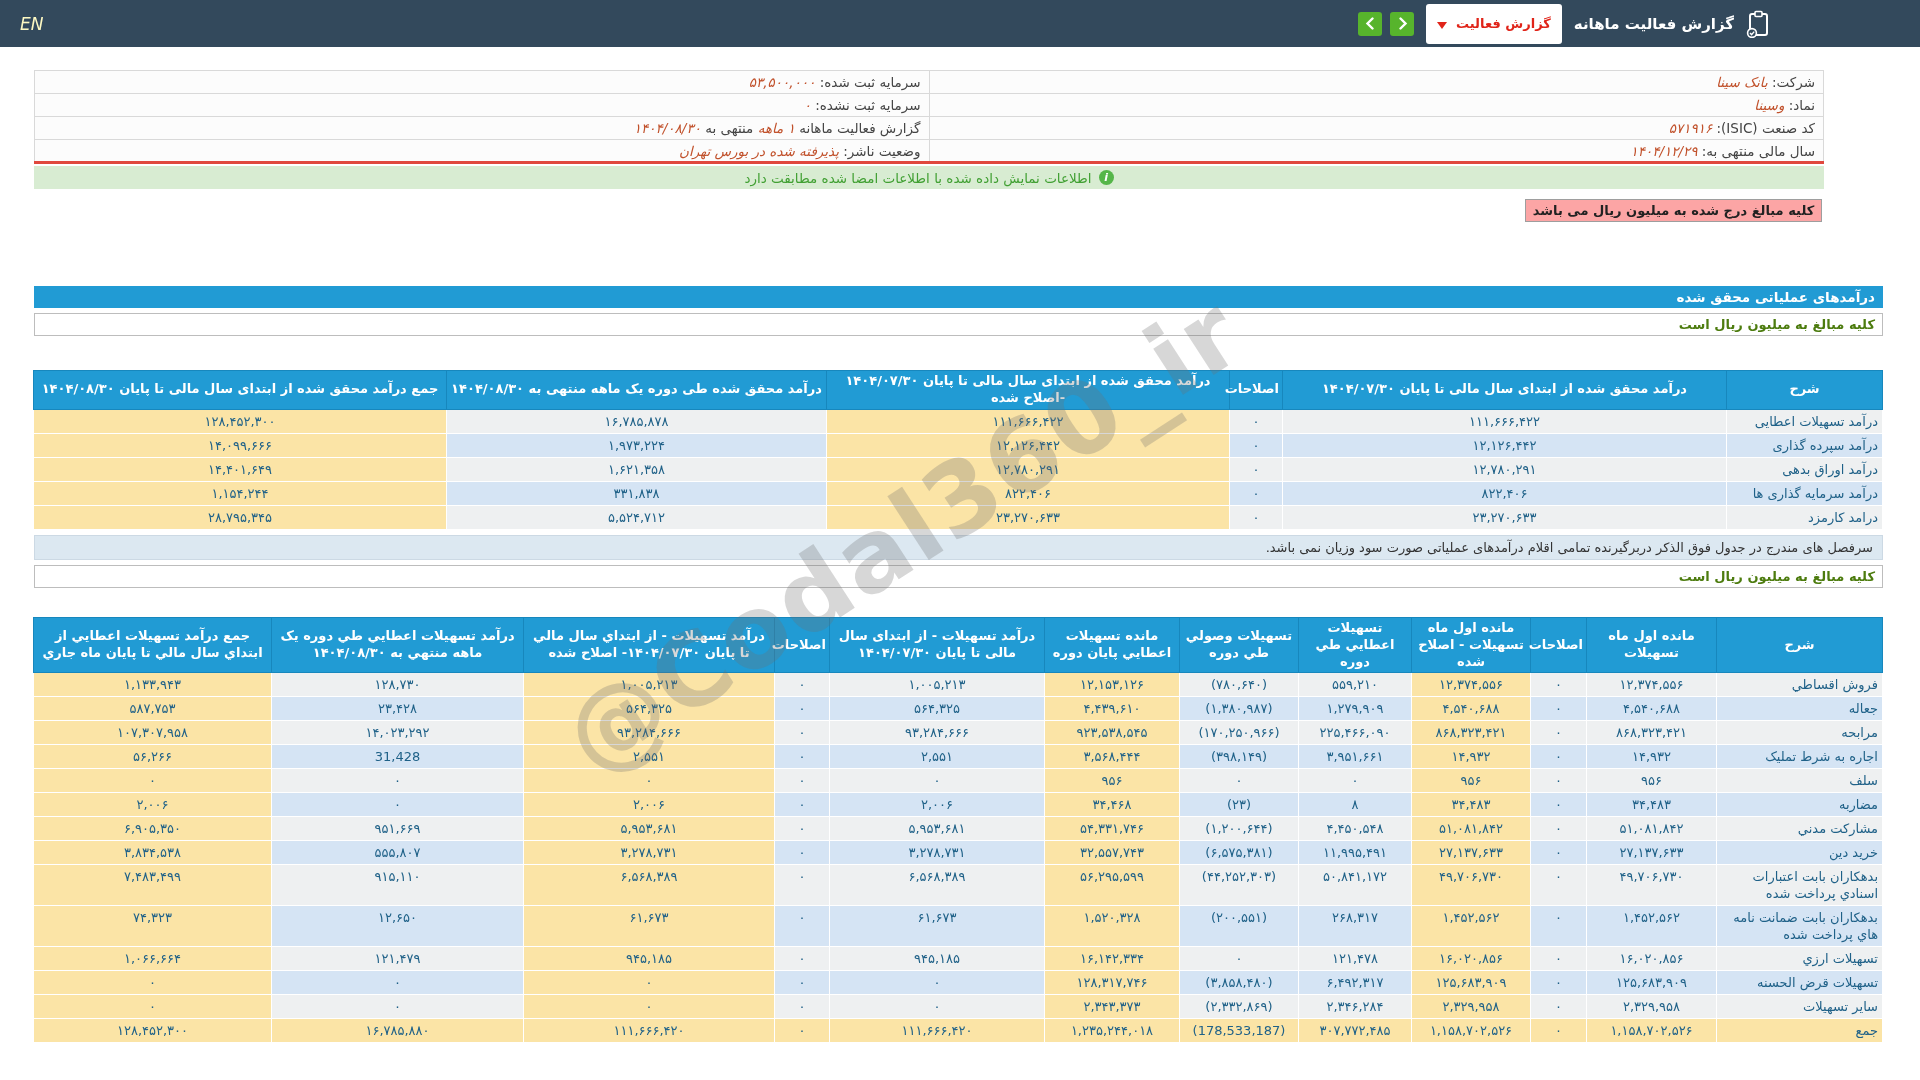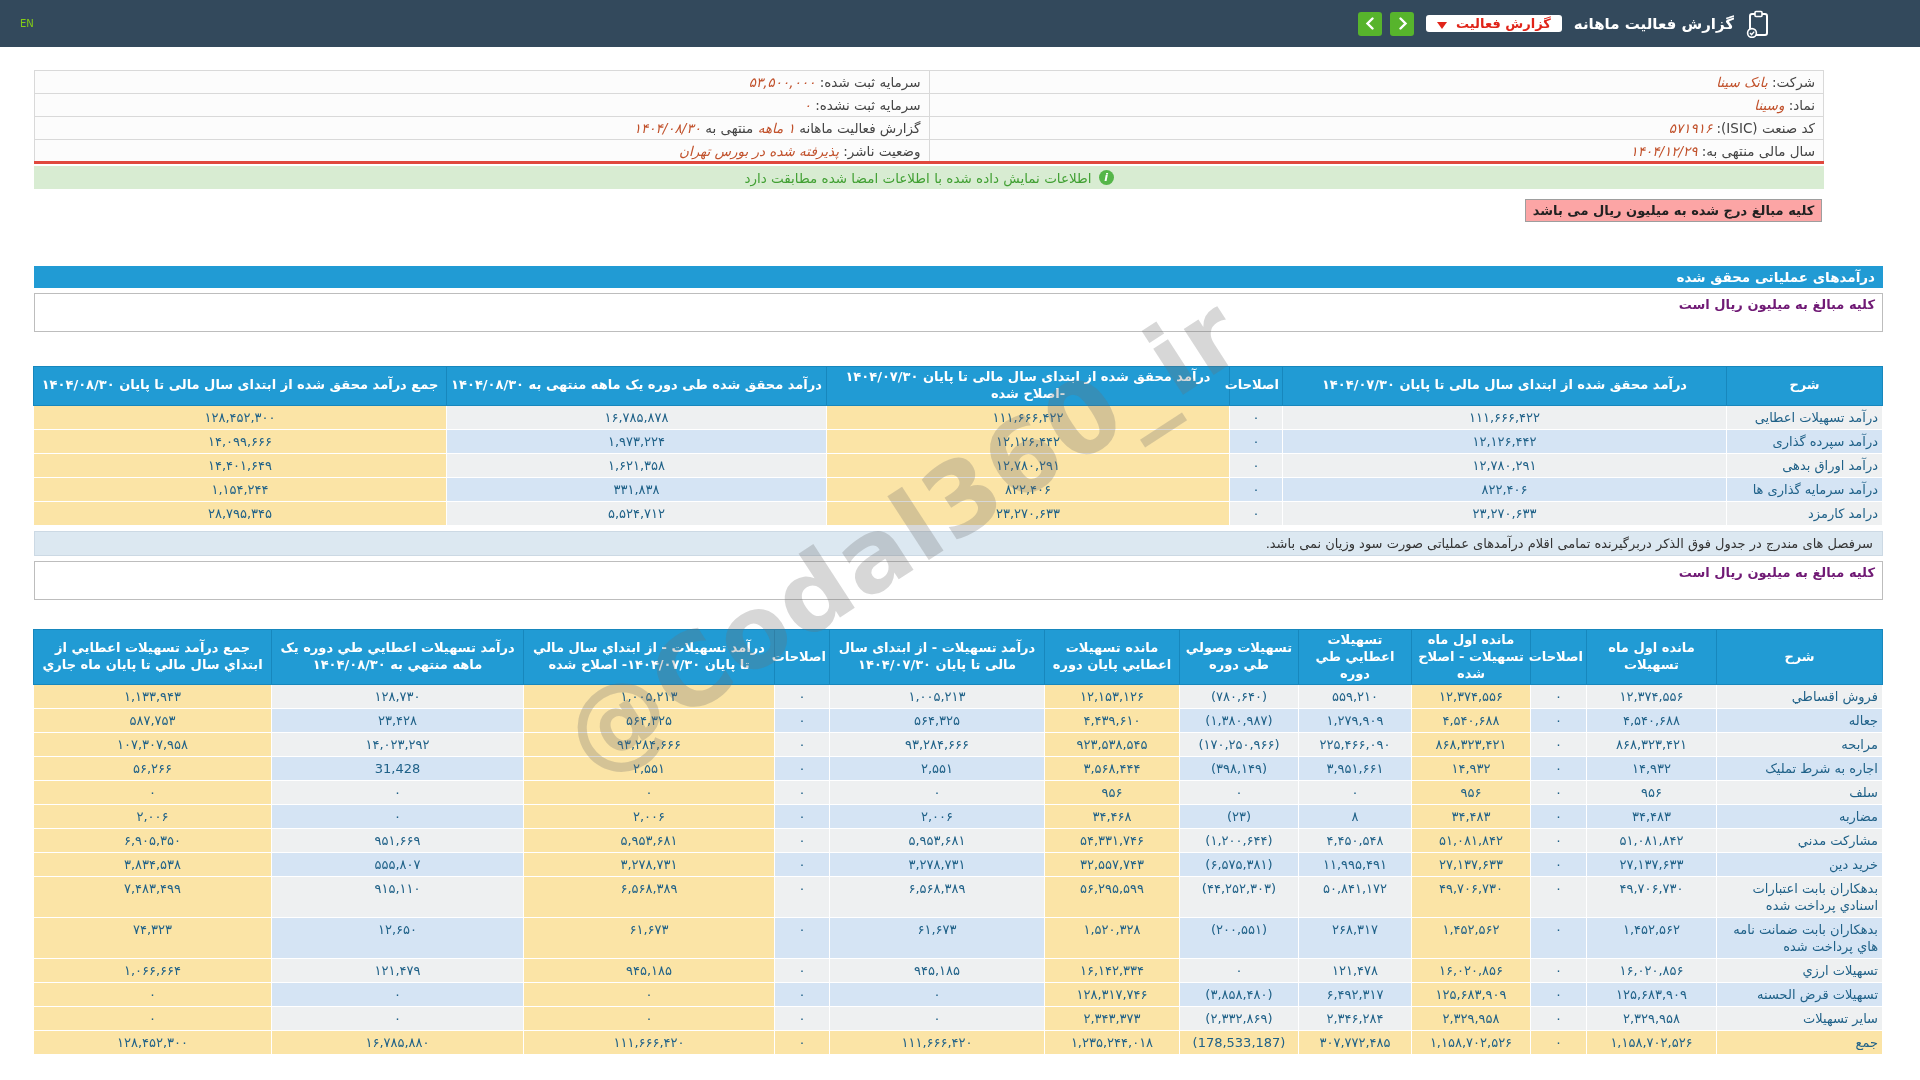--- a/index.html
+++ b/index.html
@@ -10,30 +10,30 @@
     font-family:"DejaVu Sans", sans-serif;
   }
   
   .topbar {
     height:47px; background:#33495c; display:flex; align-items:center;
     gap:12px; padding:0 150px 0 20px;
   }
   .clip-icon { flex:0 0 auto; display:flex; }
   .topbar-title { color:#fff; font-size:15px; font-weight:bold; }
   .report-dd {
-    background:#fff; border-radius:3px; height:17px; display:flex;
+    background:#fff; border-radius:3px; height:40px; display:flex;
     align-items:center; gap:9px; padding:0 11px; cursor:pointer;
   }
   .report-dd .dd-label { color:#e02419; font-size:13px; font-weight:bold; }
   .nav-btn {
     width:24px; height:24px; background:#57b42c; border-radius:3px;
     display:flex; align-items:center; justify-content:center; cursor:pointer;
   }
   .nav-btn + .nav-btn { margin-right:-4px; }
-  .en-link { margin-right:auto; color:#84cc16; font-size:10px; cursor:pointer; }
+  .en-link { margin-right:auto; color:#fef9c3; font-size:17px; cursor:pointer;font-style:italic; }
 
   
   .info-table {
     width:1790px; margin:23px 96px 0 34px; border-collapse:collapse;
     border:1px solid #d4d4d4; border-bottom:3px solid #e0483e;
     background:#fcfcfc;
   }
   .info-table td {
     width:50%; height:23px; border:1px solid #d9d9d9; font-size:13.5px;
     text-align:right; padding:1px 8px; color:#444; white-space:nowrap;
@@ -58,25 +58,25 @@
     border:1px solid #9e9e9e; background:#fca5a5; color:#222;
     font-size:13px; font-weight:bold; text-align:center; padding-top:3px;
   }
 
   
   .main { margin:0 37px 0 34px; }
   .section-bar {
     height:22px; background:#219bd4; color:#fff; font-weight:bold;
     font-size:13.5px; padding:3px 8px; line-height:16px;
   }
-  .sec-income  { margin-top:44px; }
+  .sec-income  { margin-top:64px; }
   .sec-facil   { margin-top:14px; }
   .million-note {
-    border:1px solid #bdbdbd; background:#fff; height:39px; margin-top:5px;
-    font-size:13px; font-weight:bold; color:#701a75; text-align:right;
+    border:1px solid #bdbdbd; background:#fff; height:23px; margin-top:5px;
+    font-size:13px; font-weight:bold; color:#4d7c0f; text-align:right;
     padding:3px 7px;
   }
   .footnote {
     background:#dce8f1; border:1px solid #ccd9e4; margin-top:5px;
     font-size:13px; color:#333; text-align:right; padding:4px 9px; height:25px;
   }
 
   
   table.dt { border-collapse:collapse; table-layout:fixed; width:1849px;
     border:1px solid #c3ccd3; }

